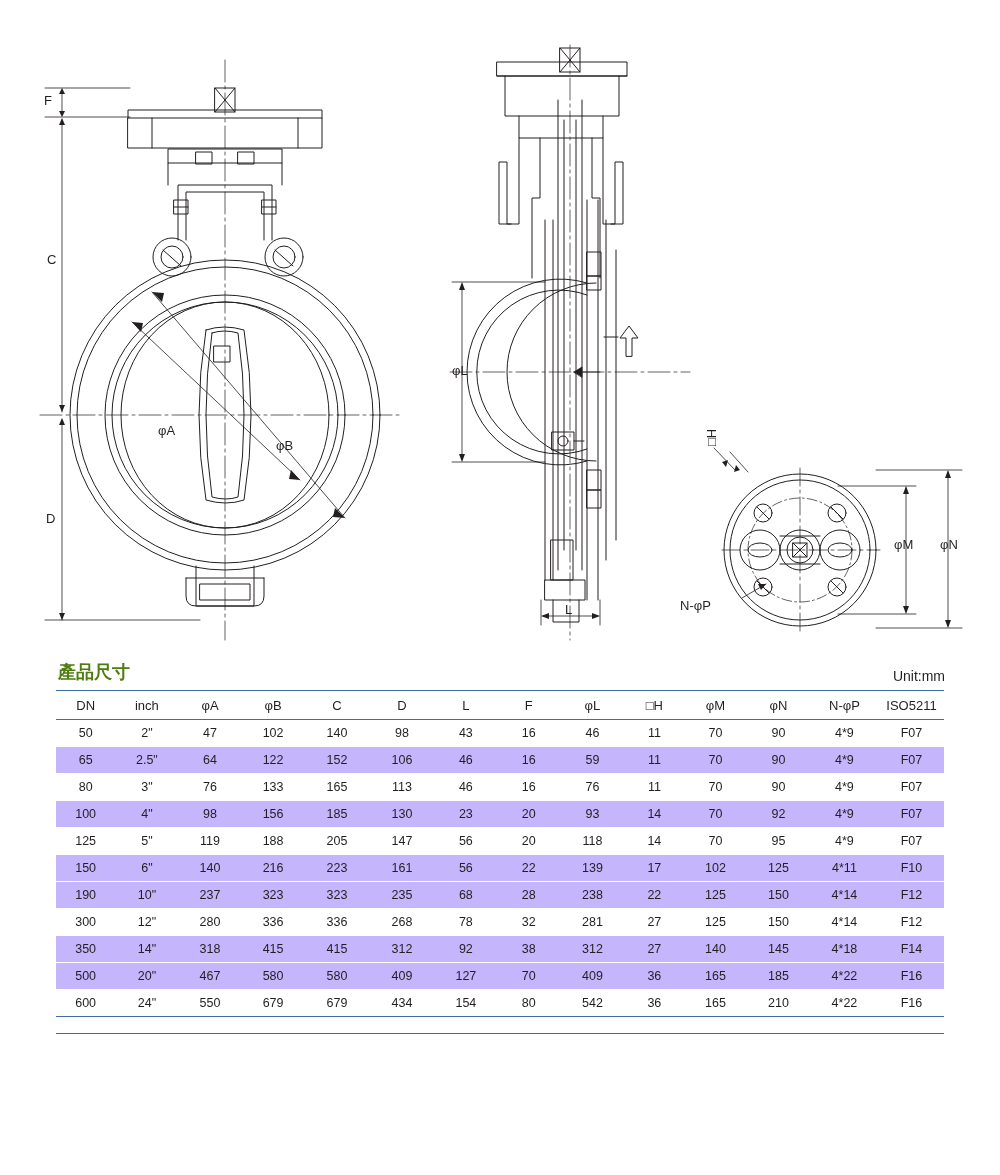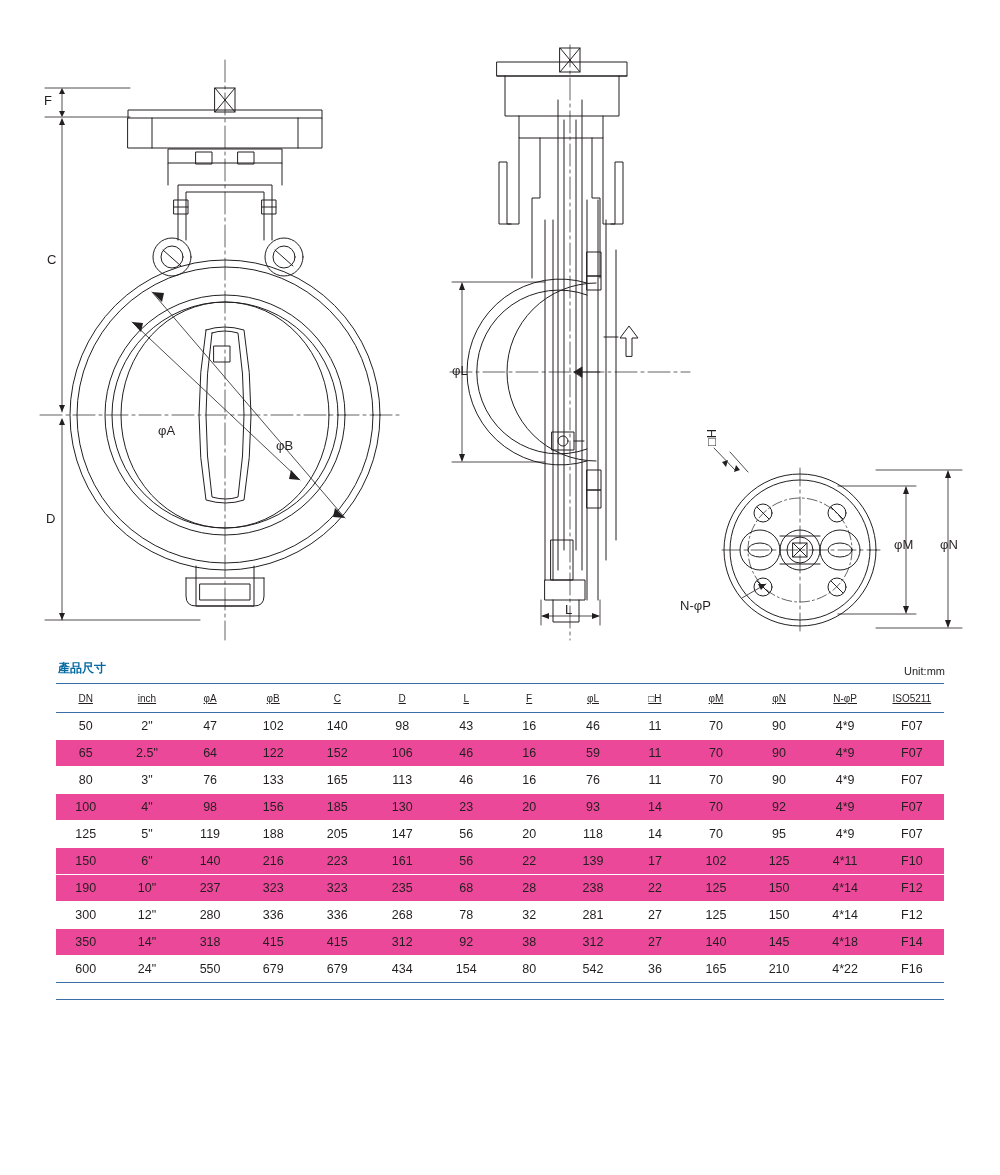--- a/index.html
+++ b/index.html
@@ -19,44 +19,43 @@
     font-family:"Liberation Sans", sans-serif;
     white-space:nowrap;
   }
   .table-area{
     position:absolute;left:0;top:660px;width:1000px;
   }
   .tbl-header-row{
     display:flex;justify-content:space-between;align-items:flex-end;
     padding:0 55px 6px 58px;
   }
-  .tbl-title{font-size:12px;font-weight:bold;color:#0369a1;}
-  .tbl-unit{font-size:11px;color:#231f20;}
+  .tbl-title{font-size:18px;font-weight:bold;color:#4d7c0f;}
+  .tbl-unit{font-size:14px;color:#231f20;}
   table{
     border-collapse:collapse;
     width:888px;
     margin-left:56px;
     font-size:12.5px;
   }
   th,td{
     text-align:center;
     padding:4px 0 4px 0;
     border:0;
     height:18px;
     font-weight:normal;
     color:#231f20;
   }
   thead th{
     border-top:1.4px solid #3b6ea5;
     border-bottom:1.4px solid #3b6ea5;
     padding:5px 0;
-    font-size:10px;
-    text-decoration:underline;
-  }
-  tbody tr.alt{ background:#ec4899; }
+    font-size:13px;
+  }
+  tbody tr.alt{ background:#c4b5fd; }
   tbody tr td{ border-bottom:1px solid #ffffff; }
   tbody tr:last-child td{
     border-bottom:1.4px solid #3b6ea5;
   }
   .after-line{
     width:888px;margin-left:56px;height:1px;background:#3b6ea5;margin-top:16px;
   }
   
   col.c0{width:62px}
   col.c1{width:66px}
@@ -495,20 +494,36 @@
           <td>312</td>
           <td>92</td>
           <td>38</td>
           <td>312</td>
           <td>27</td>
           <td>140</td>
           <td>145</td>
           <td>4*18</td>
           <td>F14</td>
         </tr>
+        <tr class="alt">
+          <td>500</td>
+          <td>20"</td>
+          <td>467</td>
+          <td>580</td>
+          <td>580</td>
+          <td>409</td>
+          <td>127</td>
+          <td>70</td>
+          <td>409</td>
+          <td>36</td>
+          <td>165</td>
+          <td>185</td>
+          <td>4*22</td>
+          <td>F16</td>
+        </tr>
         <tr>
           <td>600</td>
           <td>24"</td>
           <td>550</td>
           <td>679</td>
           <td>679</td>
           <td>434</td>
           <td>154</td>
           <td>80</td>
           <td>542</td>

